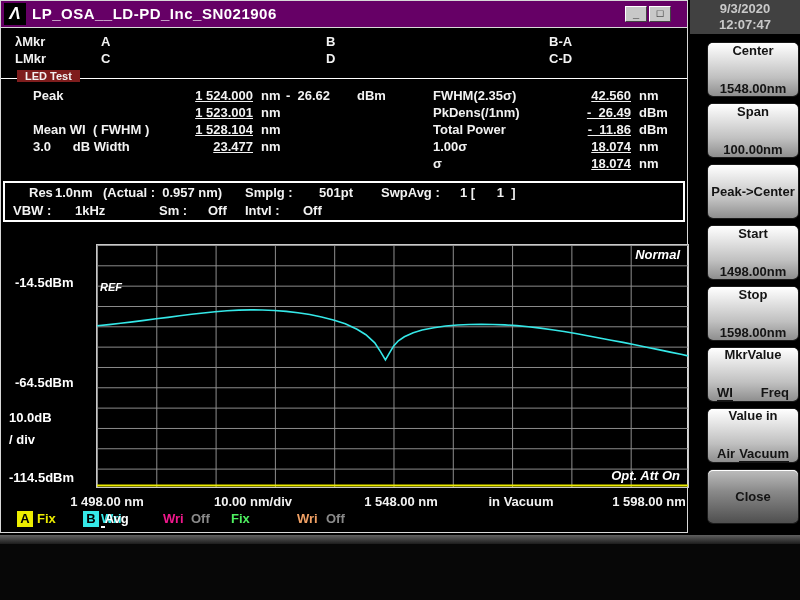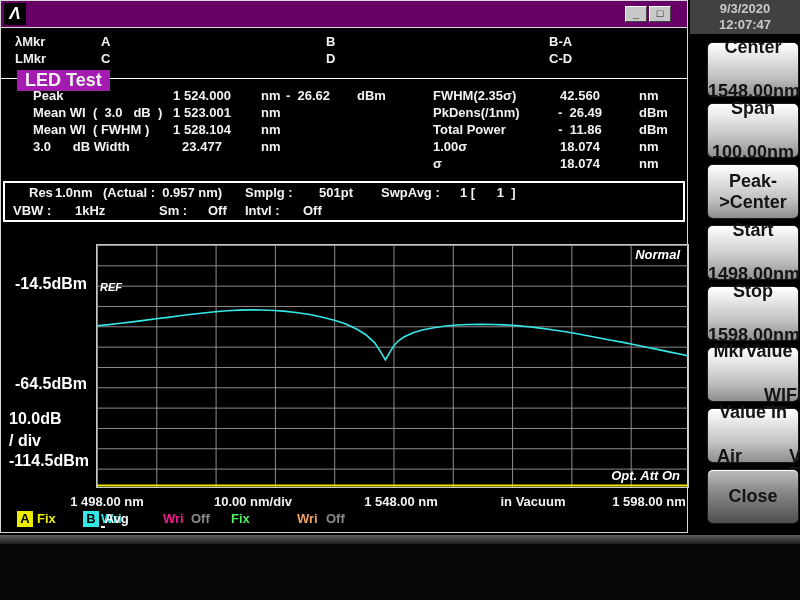--- a/index.html
+++ b/index.html
@@ -21,74 +21,75 @@
 
   
   .clock { position:absolute; left:690px; top:0; width:110px; height:34px; background:#414141;
            color:#c9c9c9; font-size:13px; text-align:center; padding-top:1px; line-height:16px; }
 
   
   .main { position:absolute; left:0; top:27px; width:688px; height:506px; background:#000;
           border:1px solid #d8d8d8; border-top:1px solid #d8d8d8; }
   .mk { position:absolute; font-size:13px; }
   .led-line { position:absolute; left:0; top:50px; width:100%; border-top:1px solid #fff; }
-  .led-label { position:absolute; left:16px; top:-9px; background:#a21caf; padding:0 8px; font-size:18px; }
+  .led-label { position:absolute; left:16px; top:-9px; background:#7f1d1d; padding:0 8px; font-size:11px; }
 
   .meas-row { position:absolute; height:17px; font-size:13px; }
   .meas-label { position:absolute; left:32px; white-space:pre; }
   .meas-label.r { left:432px; }
-  .meas-val { position:absolute; left:150px; width:102px; text-align:center; white-space:pre; }
+  .meas-val { position:absolute; left:150px; width:102px; text-align:right; white-space:pre;text-decoration:underline; }
   .meas-unit { position:absolute; left:260px; }
   .meas-val2 { position:absolute; left:285px; width:65px; text-align:left; white-space:pre; }
   .meas-unit2 { position:absolute; left:356px; }
   .meas-val.r { left:528px; width:102px; }
   .meas-unit.r { left:638px; }
 
   .statusbox { position:absolute; left:2px; top:153px; width:682px; height:41px;
                border:2px solid #fff; font-size:13px; }
   .statusbox span { position:absolute; white-space:pre; }
 
   
   .graph { position:absolute; left:95px; top:216px; width:593px; height:244px;
            border:1px solid #c8c8c8;
            background-image:
              linear-gradient(to right, #8f8f8f 1px, transparent 1px),
              linear-gradient(to bottom, #8f8f8f 1px, transparent 1px);
            background-size:59.3px 20.333px; }
   .graph svg { position:absolute; left:0; top:0; width:100%; height:100%; }
   .g-note { position:absolute; font-size:13px; color:#fff;font-style:italic; }
-  .ylab { position:absolute; font-size:16px; color:#fff; }
+  .ylab { position:absolute; font-size:13px; color:#fff; }
   .xlab { position:absolute; top:466px; font-size:13px; transform:translateX(-50%); white-space:pre; }
 
   
   .trace-row { position:absolute; top:483px; left:0; width:100%; height:20px; font-size:13px; }
   .trace-row span { position:absolute; white-space:pre; }
   .tbox { width:16px; height:16px; text-align:center; line-height:16px; color:#000; }
   .uline-w { border-bottom:2px solid #fff; padding-bottom:0px; }
 
   
   .softkey { position:absolute; left:708px; width:90px; height:53px; border-radius:5px;
              background:linear-gradient(180deg,#ffffff 0%,#e4e4e4 28%,#c0c0c0 65%,#8e8e8e 100%);
              box-shadow:0 0 0 1px #1a1a1a, 0 4px 6px rgba(0,0,0,.9), inset 0 1px 0 #fff;
-             color:#141414; font-size:18px; text-align:center;
+             color:#141414; font-size:13px; text-align:center;
              display:flex; flex-direction:column; justify-content:center; gap:23px; }
   .softkey .opts { display:flex; justify-content:space-between; padding:0 9px; }
-  .softkey .sel { border-bottom:2px solid #141414;margin-left:47px; }
+  .softkey .sel { border-bottom:2px solid #141414; }
   .softkey.dark { background:linear-gradient(180deg,#bdbdbd 0%,#8a8a8a 40%,#4f4f4f 100%); }
 
   
   .menubar { position:absolute; left:0; top:535px; width:800px; height:65px; background:#070707; }
   .menubar::before { content:""; position:absolute; left:0; top:0; width:100%; height:9px;
                      background:linear-gradient(180deg,#606060,#1c1c1c); }
 </style>
 </head>
 <body>
 
 <div class="titlebar">
   <span class="logo">Λ</span>
+  <span class="title-text">LP_OSA__LD-PD_Inc_SN021906</span>
   <span class="win-btn win-min">_</span>
   <span class="win-btn win-max">□</span>
 </div>
 
 <div class="clock">
   <div>9/3/2020</div>
   <div>12:07:47</div>
 </div>
 
 <div class="main">
@@ -107,21 +108,20 @@
   </div>
 
   <div class="meas-row" style="top:60px;width:100%">
     <span class="meas-label">Peak</span>
     <span class="meas-val">1 524.000</span>
     <span class="meas-unit">nm</span>
     <span class="meas-val2">-  26.62</span>
     <span class="meas-unit2">dBm</span>
   </div>
   <div class="meas-row" style="top:77px;width:100%">
-    <span class="meas-label">Mean WI  (  3.0   dB  )</span>
     <span class="meas-val">1 523.001</span>
     <span class="meas-unit">nm</span>
   </div>
   <div class="meas-row" style="top:94px;width:100%">
     <span class="meas-label">Mean WI  ( FWHM )</span>
     <span class="meas-val">1 528.104</span>
     <span class="meas-unit">nm</span>
   </div>
   <div class="meas-row" style="top:111px;width:100%">
     <span class="meas-label">3.0      dB Width</span>
@@ -168,36 +168,36 @@
     <span style="left:154px;top:20px">Sm :</span>
     <span style="left:203px;top:20px">Off</span>
     <span style="left:240px;top:20px">Intvl :</span>
     <span style="left:298px;top:20px">Off</span>
   </div>
 
   <span class="ylab" style="left:14px;top:247px">-14.5dBm</span>
   <span class="ylab" style="left:14px;top:347px">-64.5dBm</span>
   <span class="ylab" style="left:8px;top:382px">10.0dB</span>
   <span class="ylab" style="left:8px;top:404px">/ div</span>
-  <span class="ylab" style="left:8px;top:424px">-114.5dBm</span>
+  <span class="ylab" style="left:8px;top:442px">-114.5dBm</span>
 
   <div class="graph">
     <svg viewBox="0 0 593 244" preserveAspectRatio="none">
         <polyline points="0.0,81.5 11.9,80.3 23.7,78.9 35.6,77.5 47.4,76.0 59.3,74.4 71.2,73.0 83.0,71.4 94.9,69.9 106.7,68.5 118.6,67.3 130.5,66.3 142.3,65.7 154.2,65.4 166.0,65.5 177.9,66.0 189.8,66.9 201.6,68.3 213.5,70.1 225.3,72.6 237.2,75.6 249.1,79.5 260.9,85.0 269.8,90.5 278.7,98.6 284.6,107.8 289.4,115.9 293.5,108.8 297.7,101.7 302.4,96.6 308.4,92.5 317.3,88.5 326.2,85.8 338.0,83.4 349.9,81.7 361.7,80.7 373.6,80.1 385.4,79.9 397.3,80.1 409.2,80.5 421.0,81.3 432.9,82.4 444.8,83.8 456.6,85.4 468.5,87.2 480.3,89.3 492.2,91.5 504.1,93.7 515.9,96.0 527.8,98.2 539.6,100.6 551.5,103.1 563.4,105.5 575.2,108.0 587.1,110.4 593.0,111.8" fill="none" stroke="#35e8e8" stroke-width="1.6"></polyline>
         <polyline points="0.0,242.4 593.0,242.4" fill="none" stroke="#ecec00" stroke-width="2"></polyline>
       </svg>
     <span class="g-note" style="top:2px;right:8px">Normal</span>
     <span class="g-note" style="top:36px;left:3px;font-size:11px">REF</span>
     <span class="g-note" style="bottom:4px;right:8px">Opt. Att On</span>
   </div>
 
   <span class="xlab" style="left:106px">1 498.00 nm</span>
   <span class="xlab" style="left:252px">10.00 nm/div</span>
   <span class="xlab" style="left:400px">1 548.00 nm</span>
-  <span class="xlab" style="left:532px">in Vacuum</span>
+  <span class="xlab" style="left:520px">in Vacuum</span>
   <span class="xlab" style="left:648px">1 598.00 nm</span>
 
   <div class="trace-row">
     <span class="tbox" style="left:16px;background:#ecec00">A</span>
     <span style="left:36px;color:#ecec00">Fix</span>
     <span class="tbox" style="left:82px;background:#35e8e8">B</span>
     <span class="uline-w" style="left:100px"><span style="color:#35e8e8">Wri</span> <span style="color:#fff">Avg</span></span>
     <span style="left:162px;color:#f0188c">Wri</span>
     <span style="left:190px;color:#8a8a8a">Off</span>
     <span style="left:230px;color:#4ef060">Fix</span>

